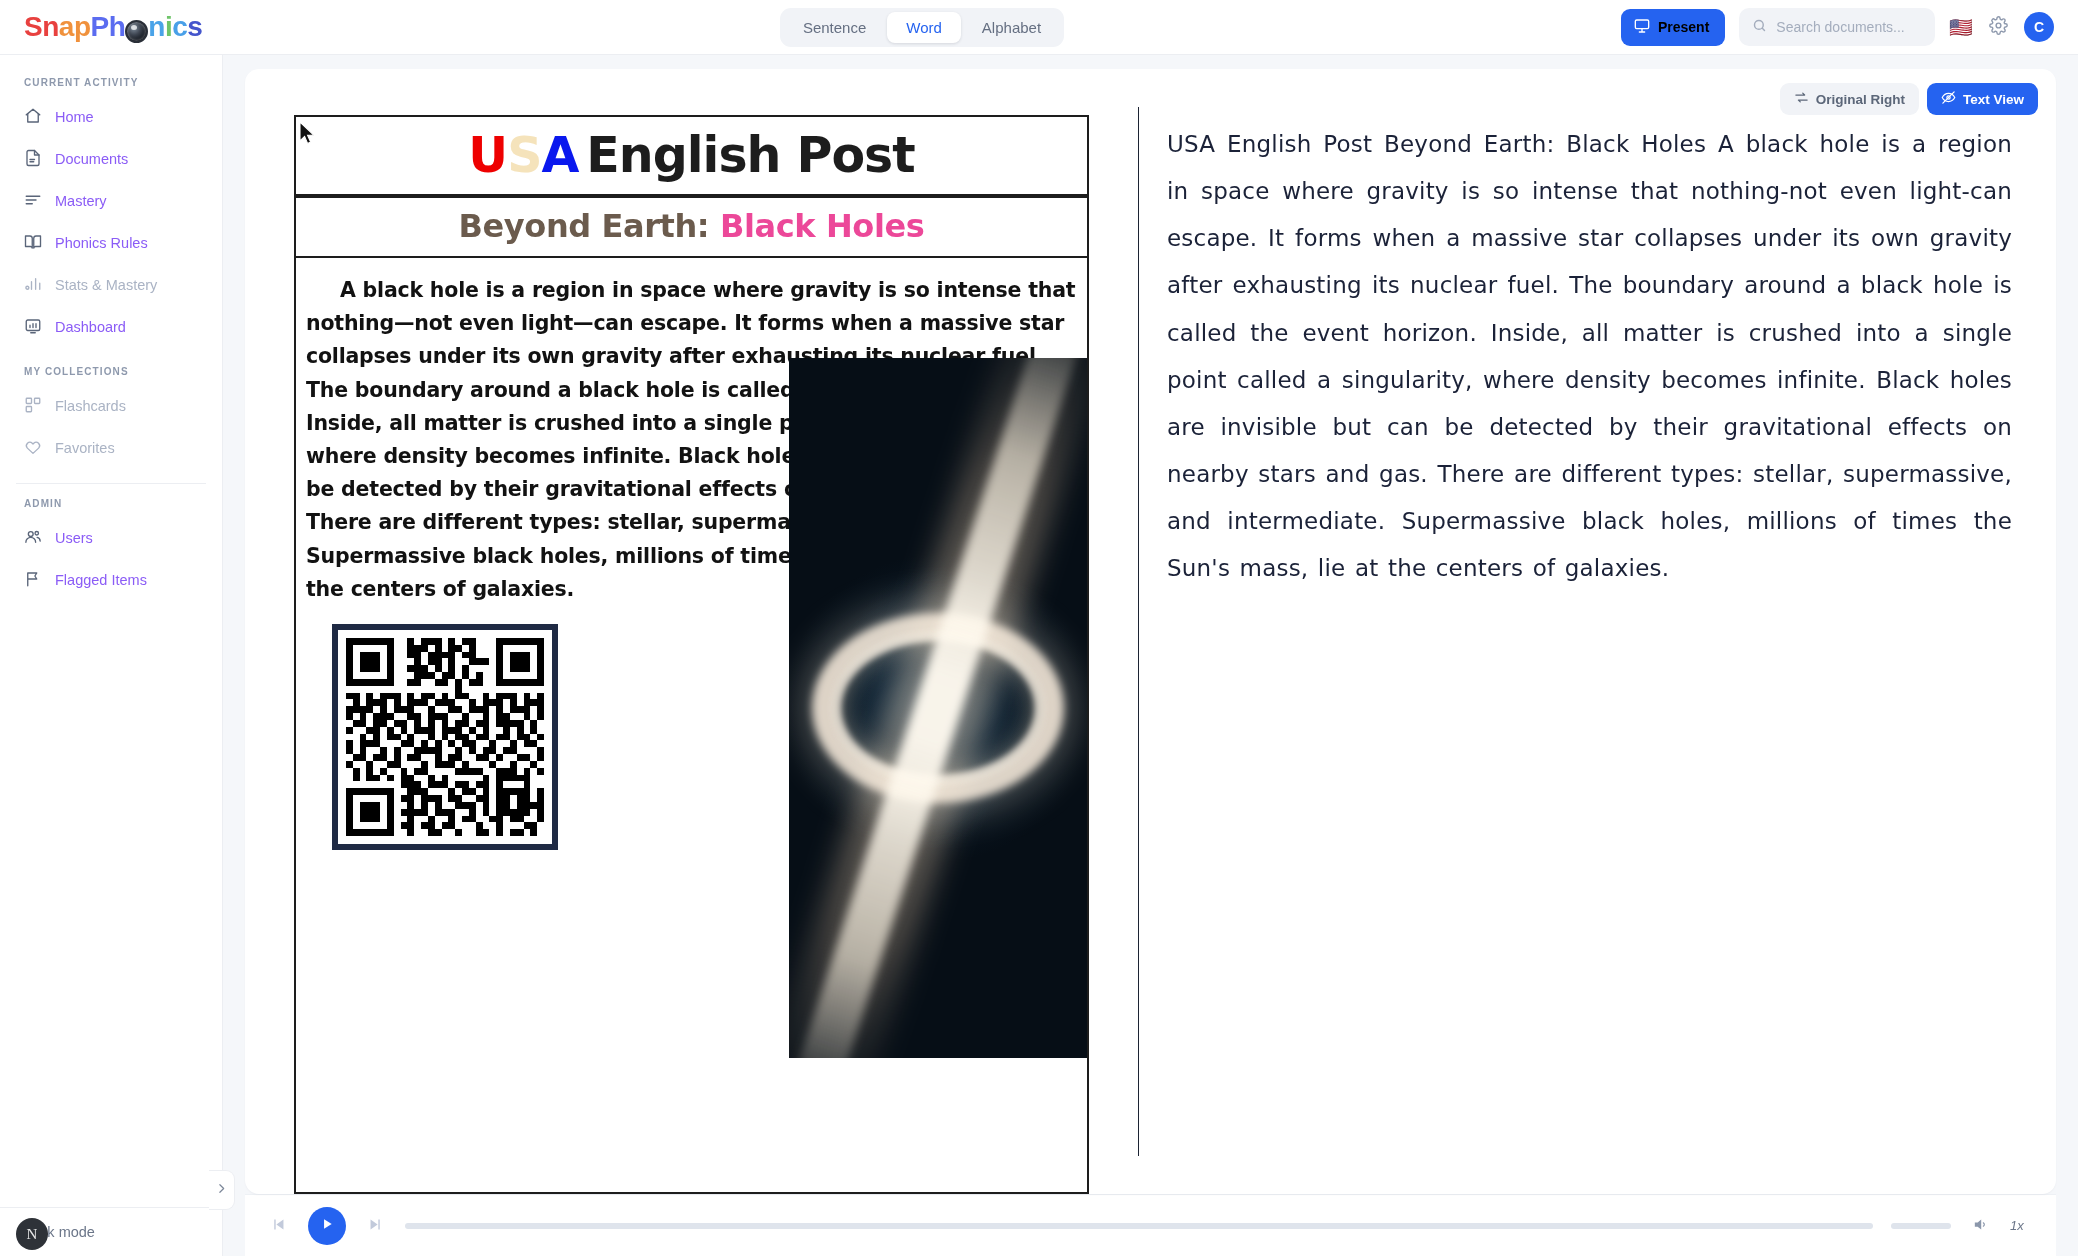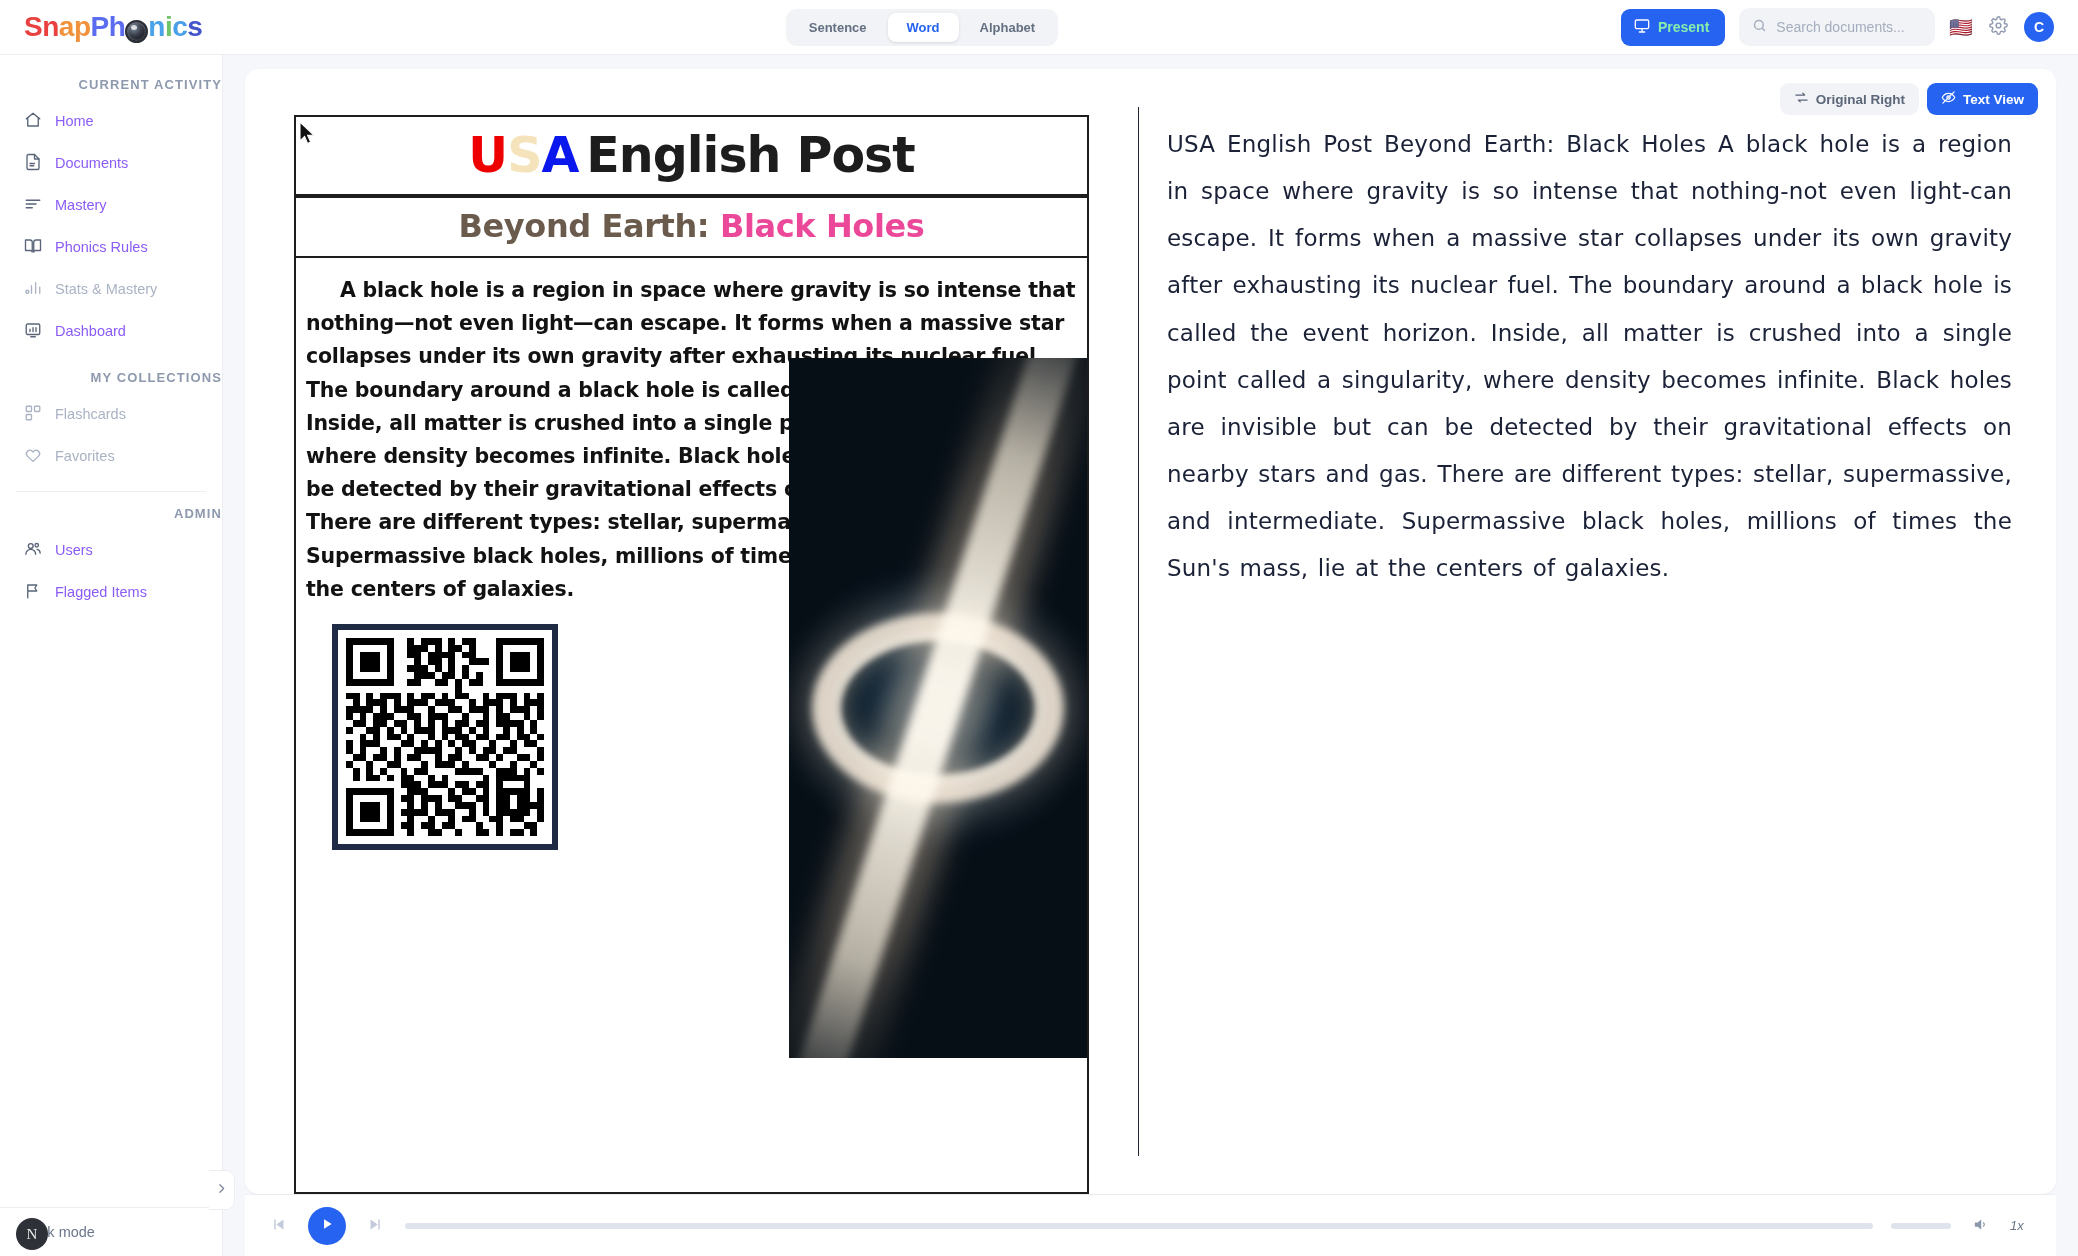--- a/index.html
+++ b/index.html
@@ -51,29 +51,29 @@
     width: 6px; height: 5px; border-radius: 50%;
     background: rgba(255,255,255,0.75);
   }
 
   .seg-wrap { flex: 1; display: flex; justify-content: center; align-items: center; }
   .segmented {
     display: flex; background: #f1f3f7; border-radius: 11px; padding: 4px; gap: 2px;
   }
   .seg-btn {
     padding: 7px 19px; border-radius: 8px; border: none; background: transparent;
-    font-size: 13px; font-weight: bold; color: #656f82; cursor: pointer;
+    font-size: 15px; font-weight: normal; color: #656f82; cursor: pointer;
     font-family: "Liberation Sans", sans-serif;
   }
   .seg-btn.active { background: #ffffff; color: #2563f0; box-shadow: 0 1px 3px rgba(16,24,40,0.12); }
 
   .top-right { display: flex; align-items: center; gap: 14px; padding-right: 24px; }
   .present-btn {
     display: flex; align-items: center; gap: 8px;
-    background: #2563f0; color: #86efac; border: none; border-radius: 9px;
+    background: #2563f0; color: #000000; border: none; border-radius: 9px;
     padding: 9px 16px 9px 13px; font-size: 14px; font-weight: bold; cursor: pointer;
     font-family: "Liberation Sans", sans-serif;
   }
   .search-box {
     display: flex; align-items: center; gap: 9px;
     background: #f1f3f7; border-radius: 10px; height: 38px; width: 196px; padding: 0 13px;
   }
   .search-box input {
     border: none; background: transparent; outline: none; width: 100%;
     font-size: 14px; color: #4b5565; font-family: "Liberation Sans", sans-serif;
@@ -91,22 +91,22 @@
   .body-row { flex: 1; display: flex; min-height: 0; position: relative; }
 
   
   .sidebar {
     width: 223px; min-width: 223px; background: #ffffff;
     border-right: 1px solid #eceef2;
     display: flex; flex-direction: column;
     padding-top: 14px; position: relative;
   }
   .nav-head {
-    font-size: 13px; font-weight: bold; letter-spacing: 1.1px;
-    color: #8e99ad; padding: 8px 0 8px 24px; text-transform: uppercase; text-align: right;
+    font-size: 10px; font-weight: bold; letter-spacing: 1.1px;
+    color: #8e99ad; padding: 8px 0 8px 24px; text-transform: uppercase;
   }
   .nav-item {
     display: flex; align-items: center; gap: 13px;
     padding: 8px 0 8px 24px; cursor: pointer; color: #8b5cf6;
     font-size: 14.5px; height: 42px;
   }
   .nav-item.dim { color: #aab3c4; }
   .nav-item.dim svg { stroke: #aab3c4; }
   .nav-item svg { stroke: #5a6579; }
   .nav-div { height: 1px; background: #eceef2; margin: 14px 16px 6px 16px; }

